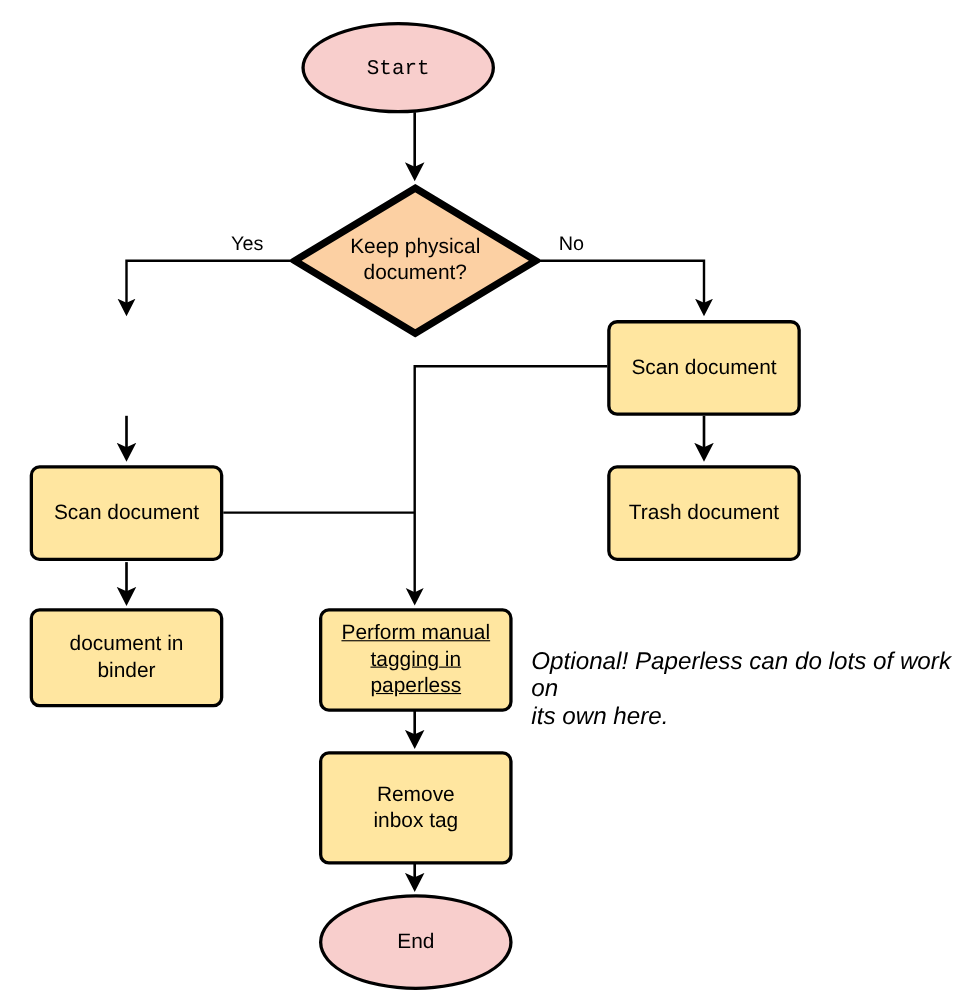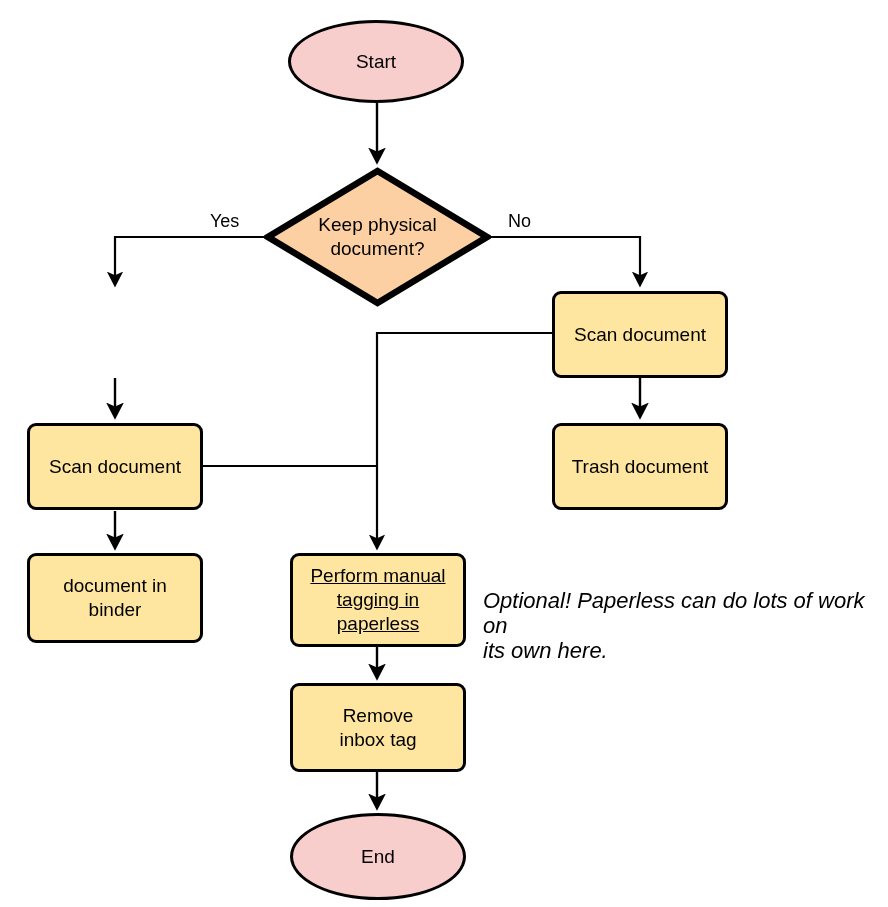--- a/index.html
+++ b/index.html
@@ -107,21 +107,21 @@
 
     <path d="M552,333 L377,333 L377,546" stroke="#000000" stroke-width="2.2" fill="none" marker-end="url(#arrowhead)"></path>
 
     <path d="M203,466 L377,466" stroke="#000000" stroke-width="2.2" fill="none"></path>
 
     <path d="M377,643 L377,676" stroke="#000000" stroke-width="2.4" fill="none" marker-end="url(#arrowhead)"></path>
 
     <path d="M377,772 L377,806" stroke="#000000" stroke-width="2.4" fill="none" marker-end="url(#arrowhead)"></path>
   </svg>
 
-  <div class="node node-terminator" style="left:288px; top:20px; width:176px; height:83px;">
+  <div class="node node-terminator" style="left:274px; top:20px; width:176px; height:83px;font-family:Liberation Mono, monospace;">
     <span>Start</span>
   </div>
 
   <div class="node node-decision" style="left:264px; top:167px; width:227px; height:140px;">
     <svg class="decision-shape" viewBox="0 0 227 140" preserveAspectRatio="none">
       <polygon points="113.5,4 223,70 113.5,136 4,70" fill="#fcd0a3" stroke="#000000" stroke-width="6.5" stroke-linejoin="miter"></polygon>
     </svg>
     <div class="decision-label">
       <div>Keep physical</div>
       <div>document?</div>
@@ -152,21 +152,21 @@
   </div>
 
   <div class="node node-process" style="left:290px; top:553px; width:176px; height:94px;text-decoration:underline;">
     <div>
       <div>Perform manual</div>
       <div>tagging in</div>
       <div>paperless</div>
     </div>
   </div>
 
-  <div class="node node-process" style="left:290px; top:683px; width:176px; height:89px;justify-content:center;">
+  <div class="node node-process" style="left:290px; top:683px; width:176px; height:103px;justify-content:center;">
     <div>
       <div>Remove</div>
       <div>inbox tag</div>
     </div>
   </div>
 
   <div class="node node-terminator" style="left:290px; top:813px; width:176px; height:87px;align-items:center;">
     <span>End</span>
   </div>
 

